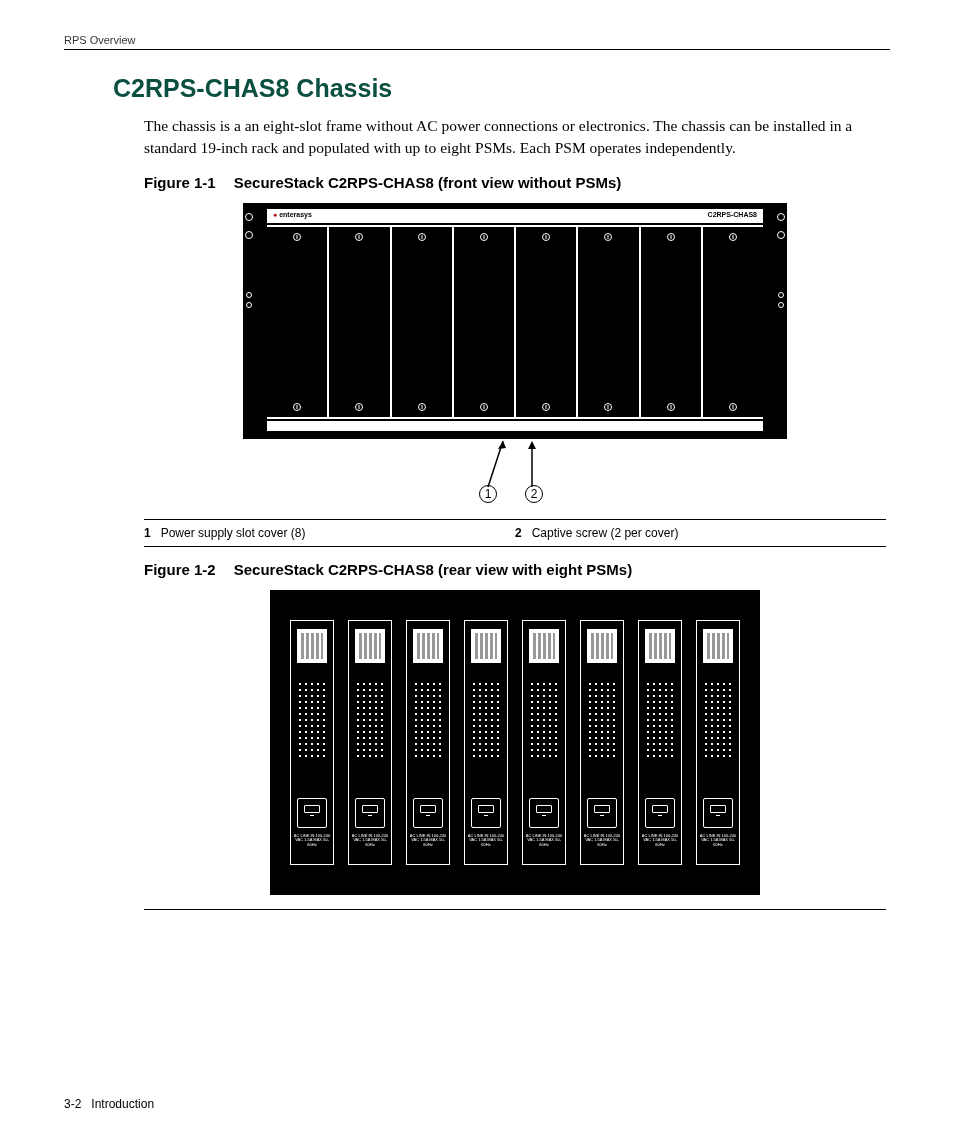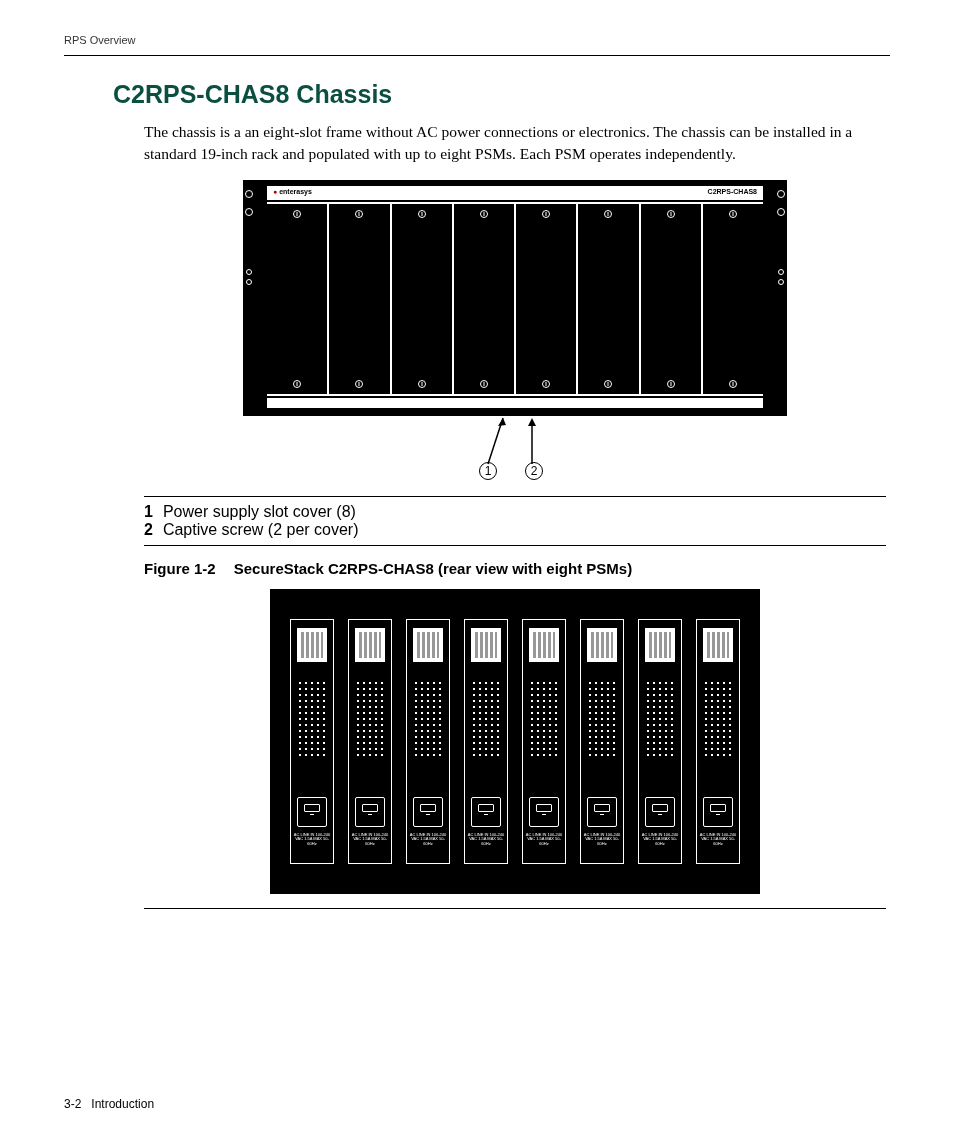--- a/index.html
+++ b/index.html
@@ -10,21 +10,21 @@
     font-family: "Book Antiqua", Palatino, Georgia, serif;
     color: #000;
     position: relative;
     padding: 34px 64px 0 64px;
   }
   .running-head {
     font-family: Helvetica, Arial, sans-serif;
     font-size: 11px;
     color: #333;
     border-bottom: 1px solid #000;
-    padding-bottom: 9px;
+    padding-bottom: 3px;
     margin-bottom: 24px;
   }
   h2.section-title {
     font-family: Helvetica, Arial, sans-serif;
     font-weight: bold;
     font-size: 25px;
     color: #0a4f40;
     margin: 0 0 12px 49px;
   }
   .body-block { margin-left: 80px; margin-right: 4px; }
@@ -71,21 +71,21 @@
   .screw.t{ top:6px; } .screw.b{ bottom:6px; }
   .bottom-strip{ height:10px; background:#fff; margin-top:2px; }
   
   .callouts { display:inline-block; width:520px; height:70px; position:relative; }
   .callouts svg { position:absolute; left:0; top:0; }
   .circ { display:inline-block; width:18px; height:18px; border:1px solid #000; border-radius:50%;
           font-family:Helvetica,Arial,sans-serif; font-size:12px; line-height:17px; text-align:center; }
   .callout-labels { position:absolute; top:46px; left:224px; display:flex; gap:28px; }
   
   .legend { border-top:1px solid #000; border-bottom:1px solid #000; padding:6px 0;
-            font-family:Helvetica,Arial,sans-serif; font-size:16px; display:flex;flex-direction:column; }
+            font-family:Helvetica,Arial,sans-serif; font-size:12px; display:flex; }
   .legend .cell { flex:1; }
   .legend b { font-weight:bold; margin-right:10px; }
   
   .chassis-rear {
     display:inline-block; width:490px; background:#000; padding:30px 16px;
   }
   .rear-row { display:flex; gap:14px; justify-content:center; }
   .psm { width:44px; height:245px; border:1.5px solid #fff; position:relative; }
   .psm .conn { position:absolute; top:8px; left:6px; right:6px; height:34px; border:1px solid #fff; background:#fff; }
   .psm .conn::after{content:"";position:absolute;inset:3px;background:repeating-linear-gradient(90deg,#000 0 3px,#fff 3px 5px),repeating-linear-gradient(0deg,#000 0 3px,#fff 3px 5px);opacity:.4;}
@@ -104,20 +104,23 @@
 </head>
 <body>
 
 <div class="running-head">RPS Overview</div>
 
 <h2 class="section-title">C2RPS-CHAS8 Chassis</h2>
 
 <div class="body-block">
   <p class="body-text">The chassis is a an eight-slot frame without AC power connections or electronics. The chassis can be installed in a standard 19-inch rack and populated with up to eight PSMs. Each PSM operates independently.</p>
 
+  <div class="fig-caption">
+    <span>Figure 1-1</span><span class="gap"></span><span>SecureStack C2RPS-CHAS8 (front view without PSMs)</span>
+  </div>
 
   <div class="chassis-wrap">
     <div class="chassis-front">
       <div class="ear l">
           <div class="midholes">
             <div class="hole"></div>
             <div class="hole"></div>
           </div>
         </div>
       <div class="ear r">

